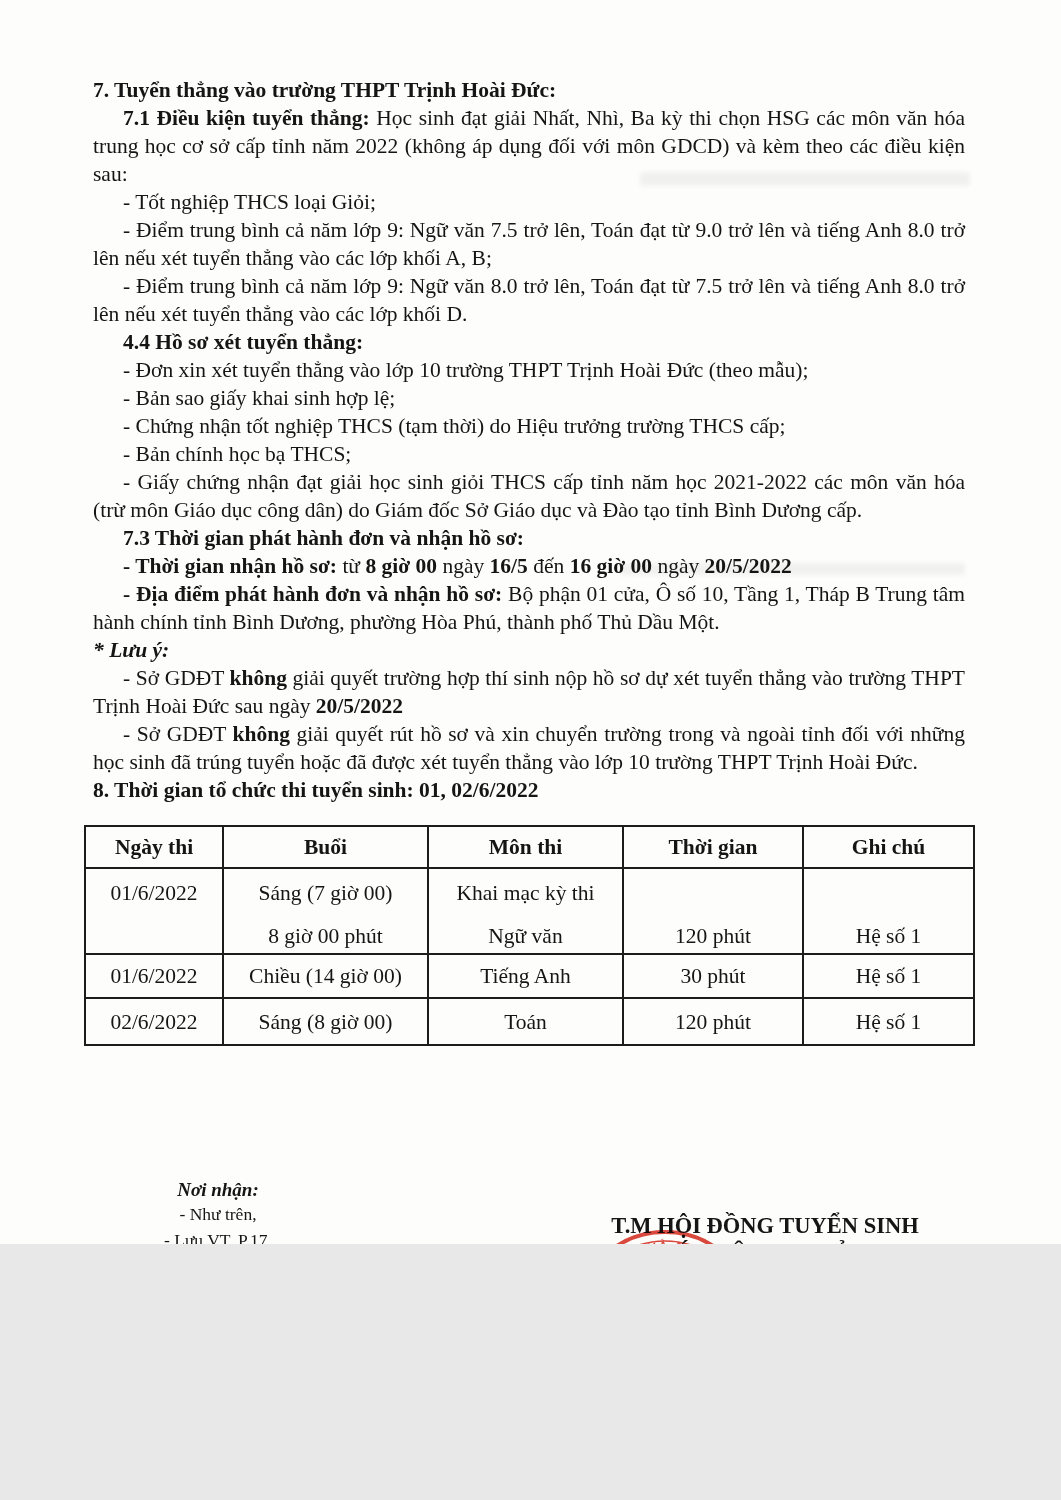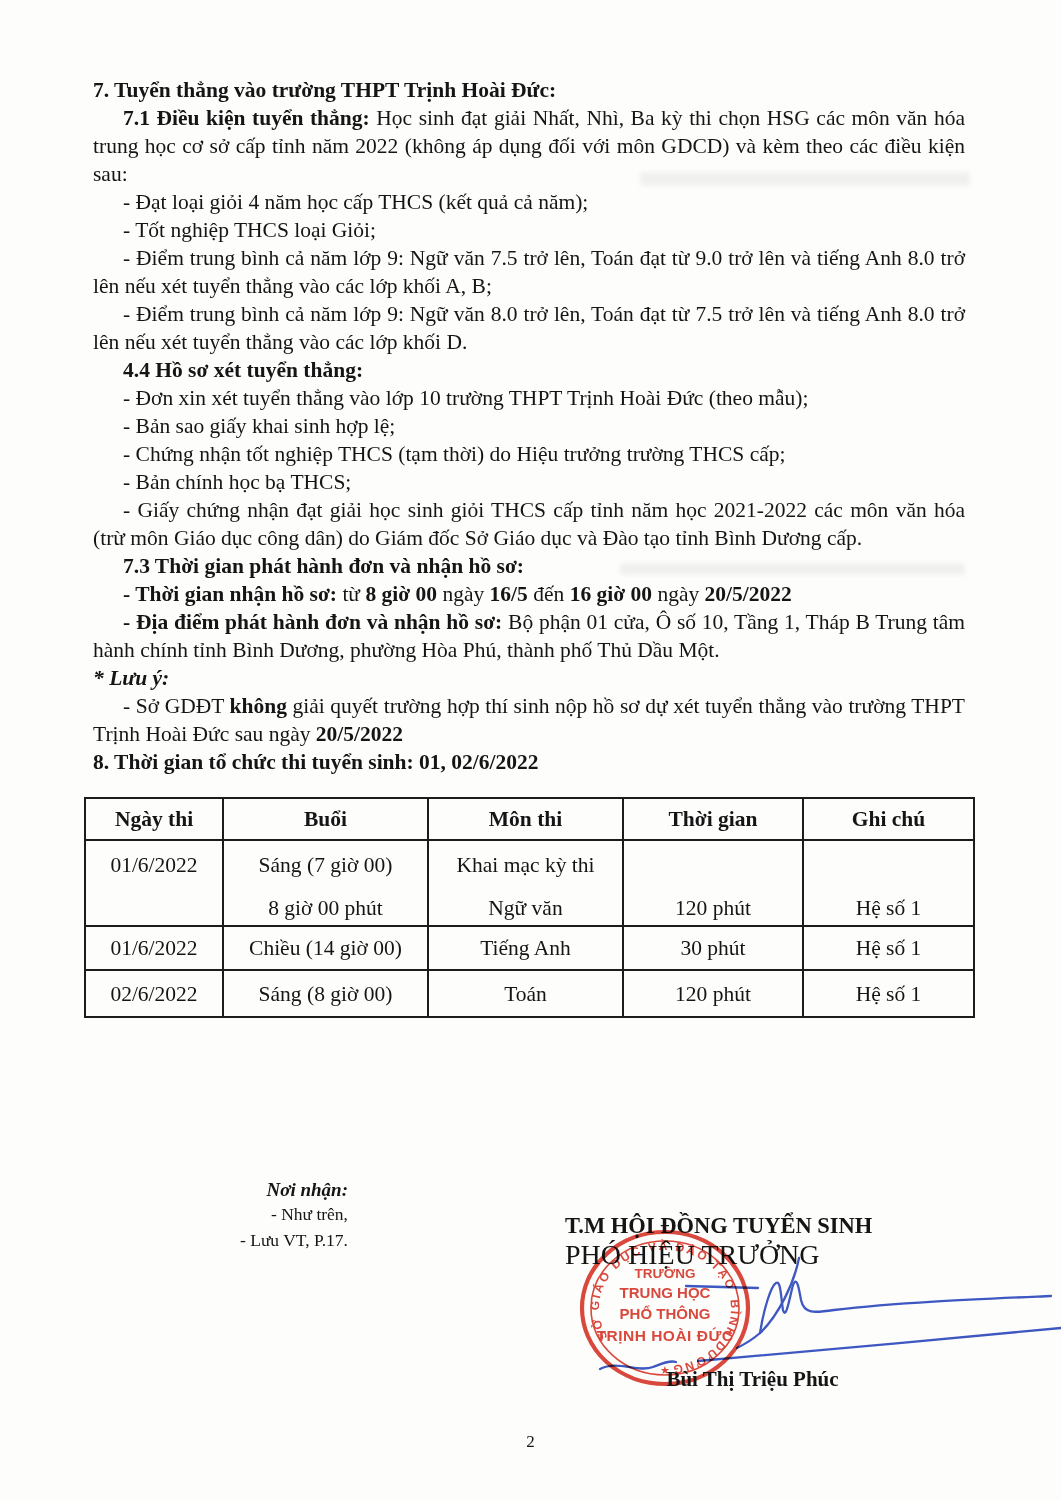--- a/index.html
+++ b/index.html
@@ -1,19 +1,19 @@
 <!DOCTYPE html>
 <html lang="vi"><head>
 <meta charset="utf-8">
 <style>
   * { margin:0; padding:0; box-sizing:border-box; }
   html,body { background:#e8e8e8; }
   .page {
     position:relative;
-    width:1061px; height:1500px;
+    width:1061px; height:1244px;
     margin:0 auto;
     background:#fdfdfc;
     color:#151515;
     font-family:"Liberation Serif","DejaVu Serif",serif;
     overflow:hidden;
   }
   .doc {
     position:absolute; left:93px; top:76px; width:872px;
     font-size:21.5px; line-height:28px; text-align:justify;
   }
@@ -35,25 +35,25 @@
     vertical-align:middle;
     padding:2px 16px;
   }
   table.exam th { font-weight:bold; height:42px; }
   tr.row-first td { vertical-align:top; height:86px; }
   tr.row-first .l1 { margin-top:8px; min-height:28px; }
   tr.row-first .l2 { margin-top:15px; min-height:28px; }
   tr.row-mid td { height:44px; }
   tr.row-last td { height:47px; }
 
-  .recipients { position:absolute; left:88px; top:1179px; width:260px; text-align:right; }
+  .recipients { position:absolute; left:88px; top:1179px; width:260px; text-align:center; }
   .recipients .label { font-size:19px; font-weight:bold; font-style:italic; }
   .recipients .item { font-size:17.5px; line-height:26px; }
 
-  .sign-block { position:absolute; left:565px; top:1211px; width:400px; text-align:left; }
+  .sign-block { position:absolute; left:565px; top:1211px; width:400px; text-align:center; }
   .sign-block .committee { font-size:22.5px; font-weight:bold; line-height:29px; }
   .sign-block .role { font-size:28px; font-weight:normal; line-height:29px; }
   .signer-name { position:absolute; left:640px; top:1367px; width:225px; text-align:center;
                  font-size:21px; font-weight:bold; }
 
   .stamp-svg { position:absolute; left:577px; top:1228px; mix-blend-mode:multiply; opacity:.93; }
   .sig-svg   { position:absolute; left:590px; top:1240px; mix-blend-mode:multiply; }
 
   .page-number { position:absolute; left:0; top:1432px; width:100%;
                  text-align:center; font-size:17px; }
@@ -67,21 +67,20 @@
 
   <div class="smudge" style="left:640px; top:172px; width:330px; height:14px;"></div>
   <div class="smudge" style="left:620px; top:563px; width:345px; height:12px;"></div>
 
   <div class="doc">
 
     <p><b>7. Tuyển thẳng vào trường THPT Trịnh Hoài Đức:</b></p>
 
     <p class="indent"><b>7.1 Điều kiện tuyển thẳng: </b><span>Học sinh đạt giải Nhất, Nhì, Ba kỳ thi chọn HSG các môn văn hóa trung học cơ sở cấp tỉnh năm 2022 (không áp dụng đối với môn GDCD) và kèm theo các điều kiện sau:</span></p>
 
-    <p class="indent"><span>- Đạt loại giỏi 4 năm học cấp THCS (kết quả cả năm);</span></p>
     <p class="indent"><span>- Tốt nghiệp THCS loại Giỏi;</span></p>
     <p class="indent"><span>- Điểm trung bình cả năm lớp 9: Ngữ văn 7.5 trở lên, Toán đạt từ 9.0 trở lên và tiếng Anh 8.0 trở lên nếu xét tuyển thẳng vào các lớp khối A, B;</span></p>
     <p class="indent"><span>- Điểm trung bình cả năm lớp 9: Ngữ văn 8.0 trở lên, Toán đạt từ 7.5 trở lên và tiếng Anh 8.0 trở lên nếu xét tuyển thẳng vào các lớp khối D.</span></p>
 
     <p class="indent"><b>4.4 Hồ sơ xét tuyển thẳng:</b></p>
 
     <p class="indent"><span>- Đơn xin xét tuyển thẳng vào lớp 10 trường THPT Trịnh Hoài Đức (theo mẫu);</span></p>
     <p class="indent"><span>- Bản sao giấy khai sinh hợp lệ;</span></p>
     <p class="indent"><span>- Chứng nhận tốt nghiệp THCS (tạm thời) do Hiệu trưởng trường THCS cấp;</span></p>
     <p class="indent"><span>- Bản chính học bạ THCS;</span></p>
@@ -91,20 +90,21 @@
 
 
     <p class="indent"><b>- Thời gian nhận hồ sơ: </b><span>từ </span><b>8 giờ 00 </b><span>ngày </span><b>16/5 </b><span>đến </span><b>16 giờ 00 </b><span>ngày </span><b>20/5/2022</b></p>
 
     <p class="indent"><b>- Địa điểm phát hành đơn và nhận hồ sơ: </b><span>Bộ phận 01 cửa, Ô số 10, Tầng 1, Tháp B Trung tâm hành chính tỉnh Bình Dương, phường Hòa Phú, thành phố Thủ Dầu Một.</span></p>
 
     <p class="luuy"><span>* Lưu ý:</span></p>
 
     <p class="indent"><span>- Sở GDĐT </span><b>không </b><span>giải quyết trường hợp thí sinh nộp hồ sơ dự xét tuyển thẳng vào trường THPT Trịnh Hoài Đức sau ngày </span><b>20/5/2022</b></p>
 
+    <p class="indent"><span>- Sở GDĐT </span><b>không </b><span>giải quyết rút hồ sơ và xin chuyển trường trong và ngoài tỉnh đối với những học sinh đã trúng tuyển hoặc đã được xét tuyển thẳng vào lớp 10 trường THPT Trịnh Hoài Đức.</span></p>
 
     <p><b>8. Thời gian tổ chức thi tuyển sinh: 01, 02/6/2022</b></p>
 
     <table class="exam">
       <colgroup>
         <col style="width:138px">
           <col style="width:205px">
           <col style="width:195px">
           <col style="width:180px">
           <col style="width:171px">

